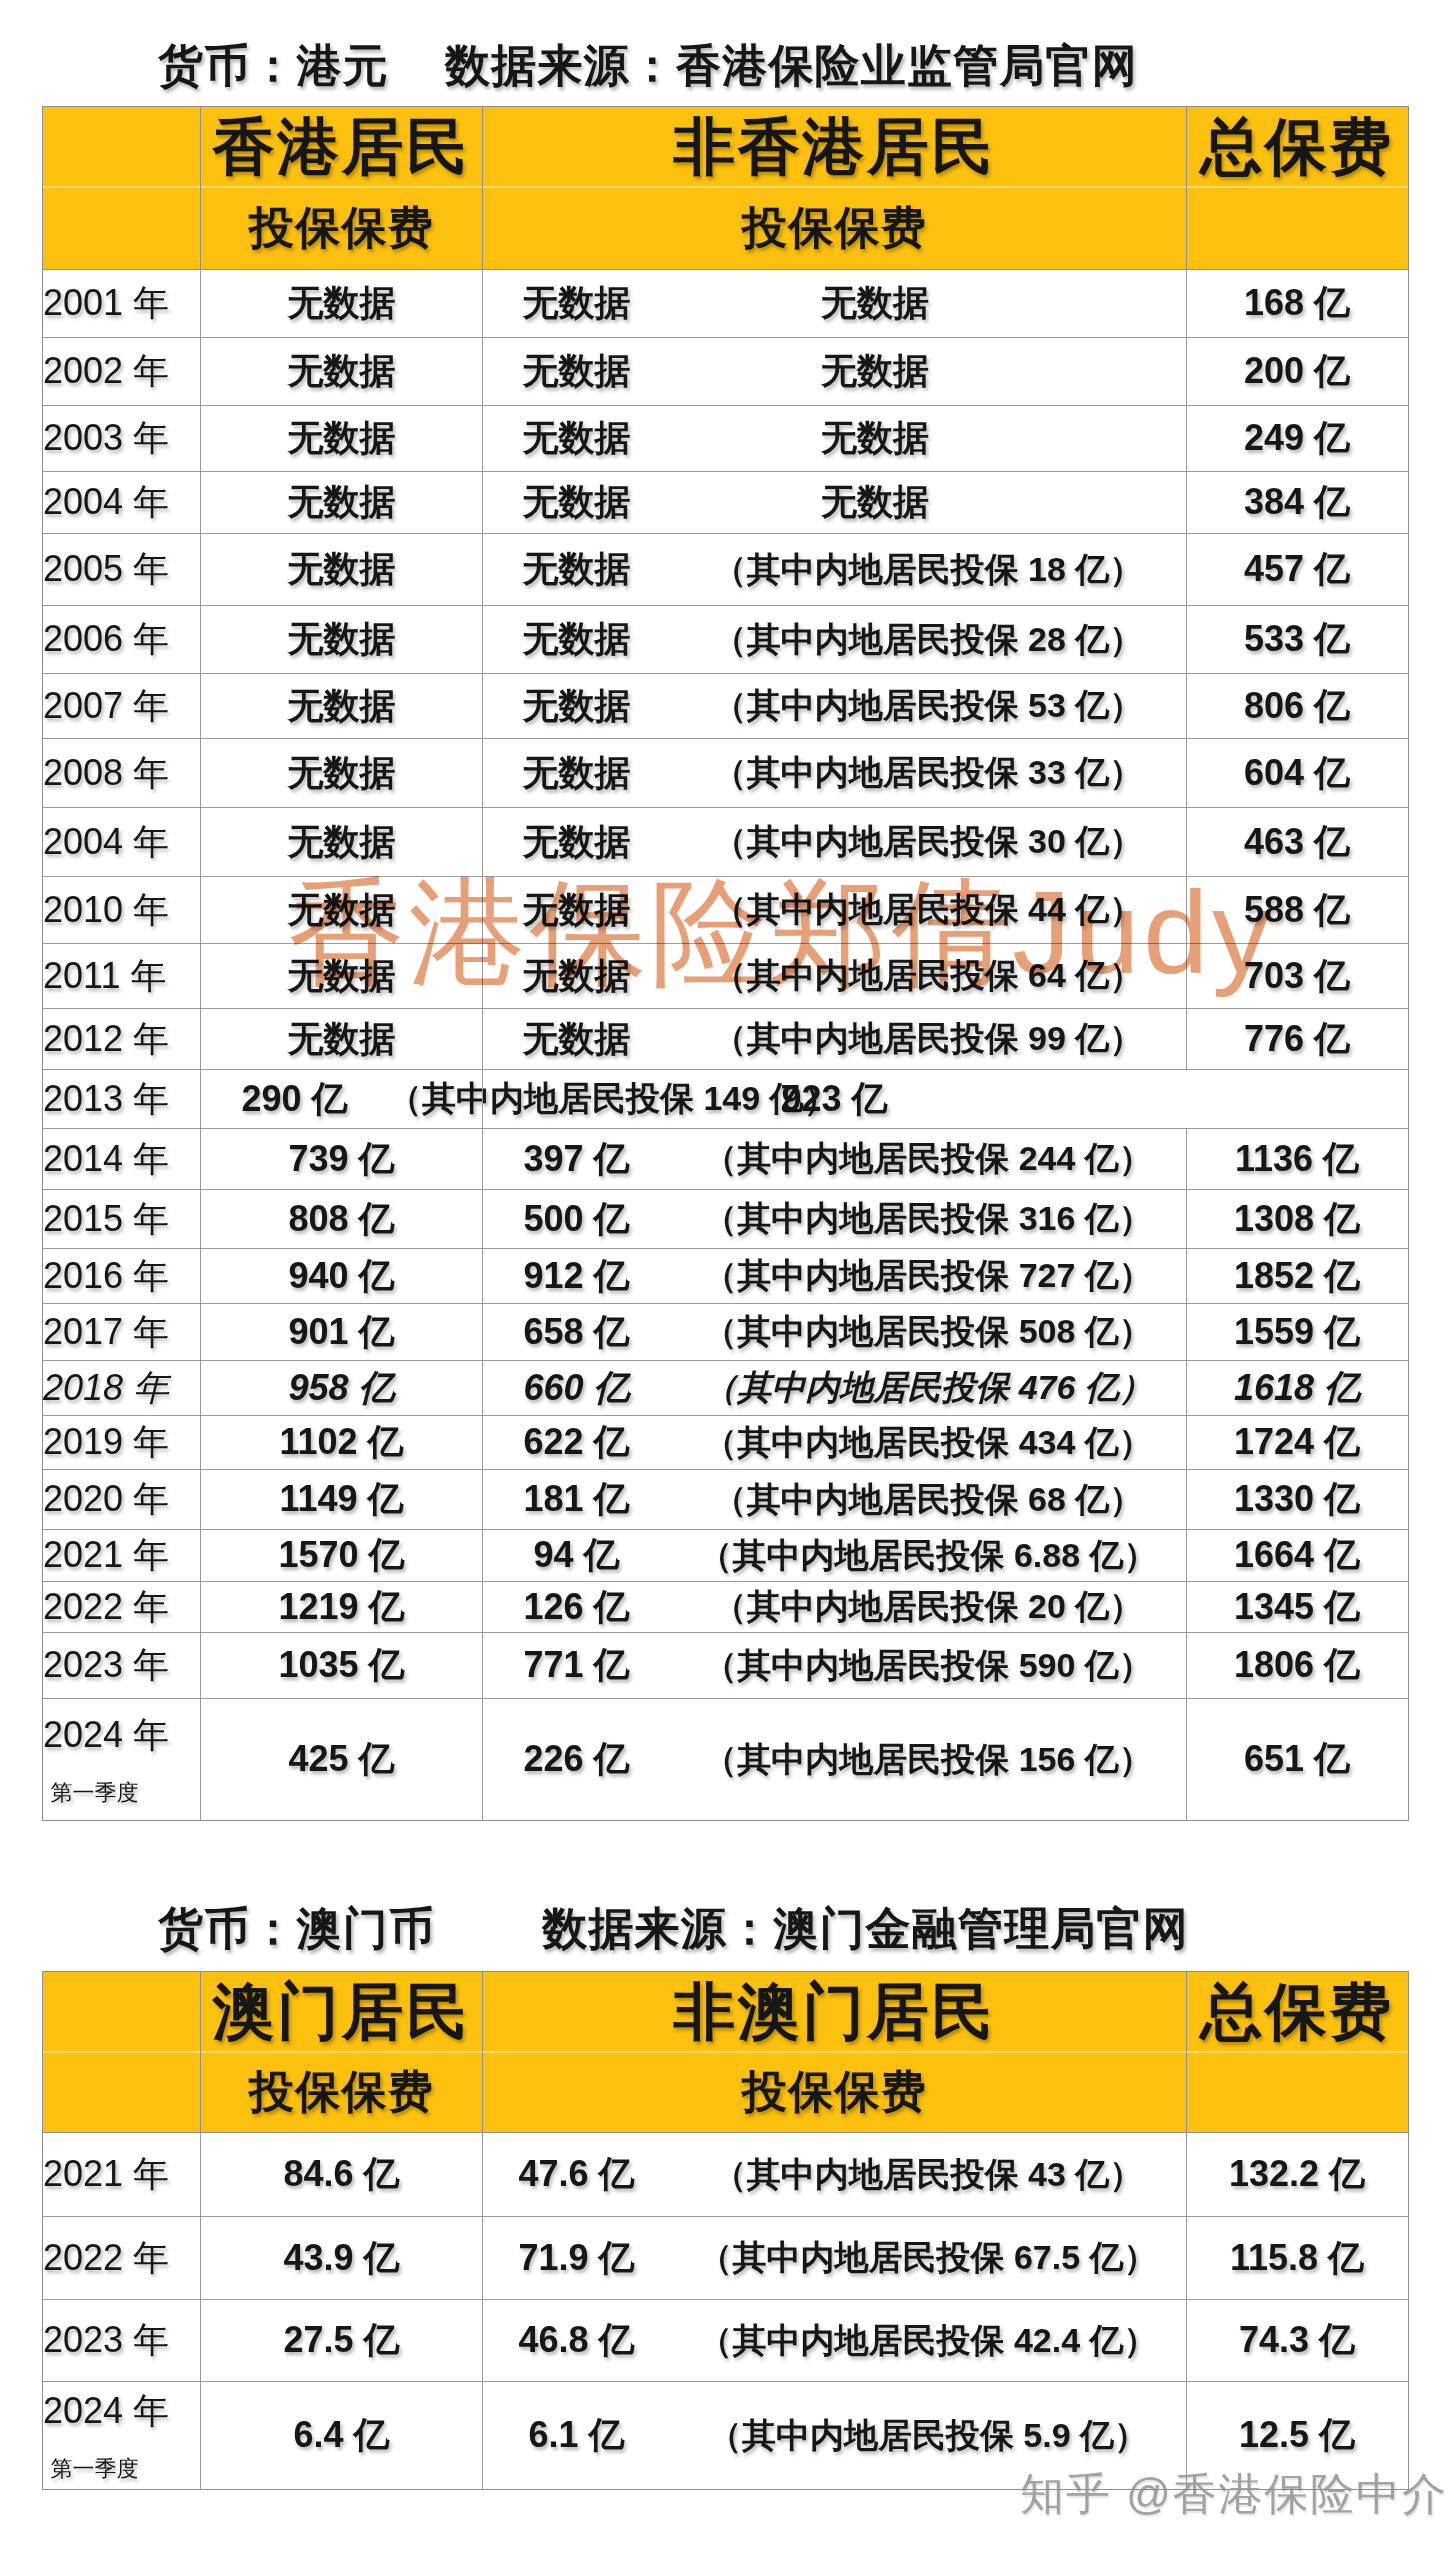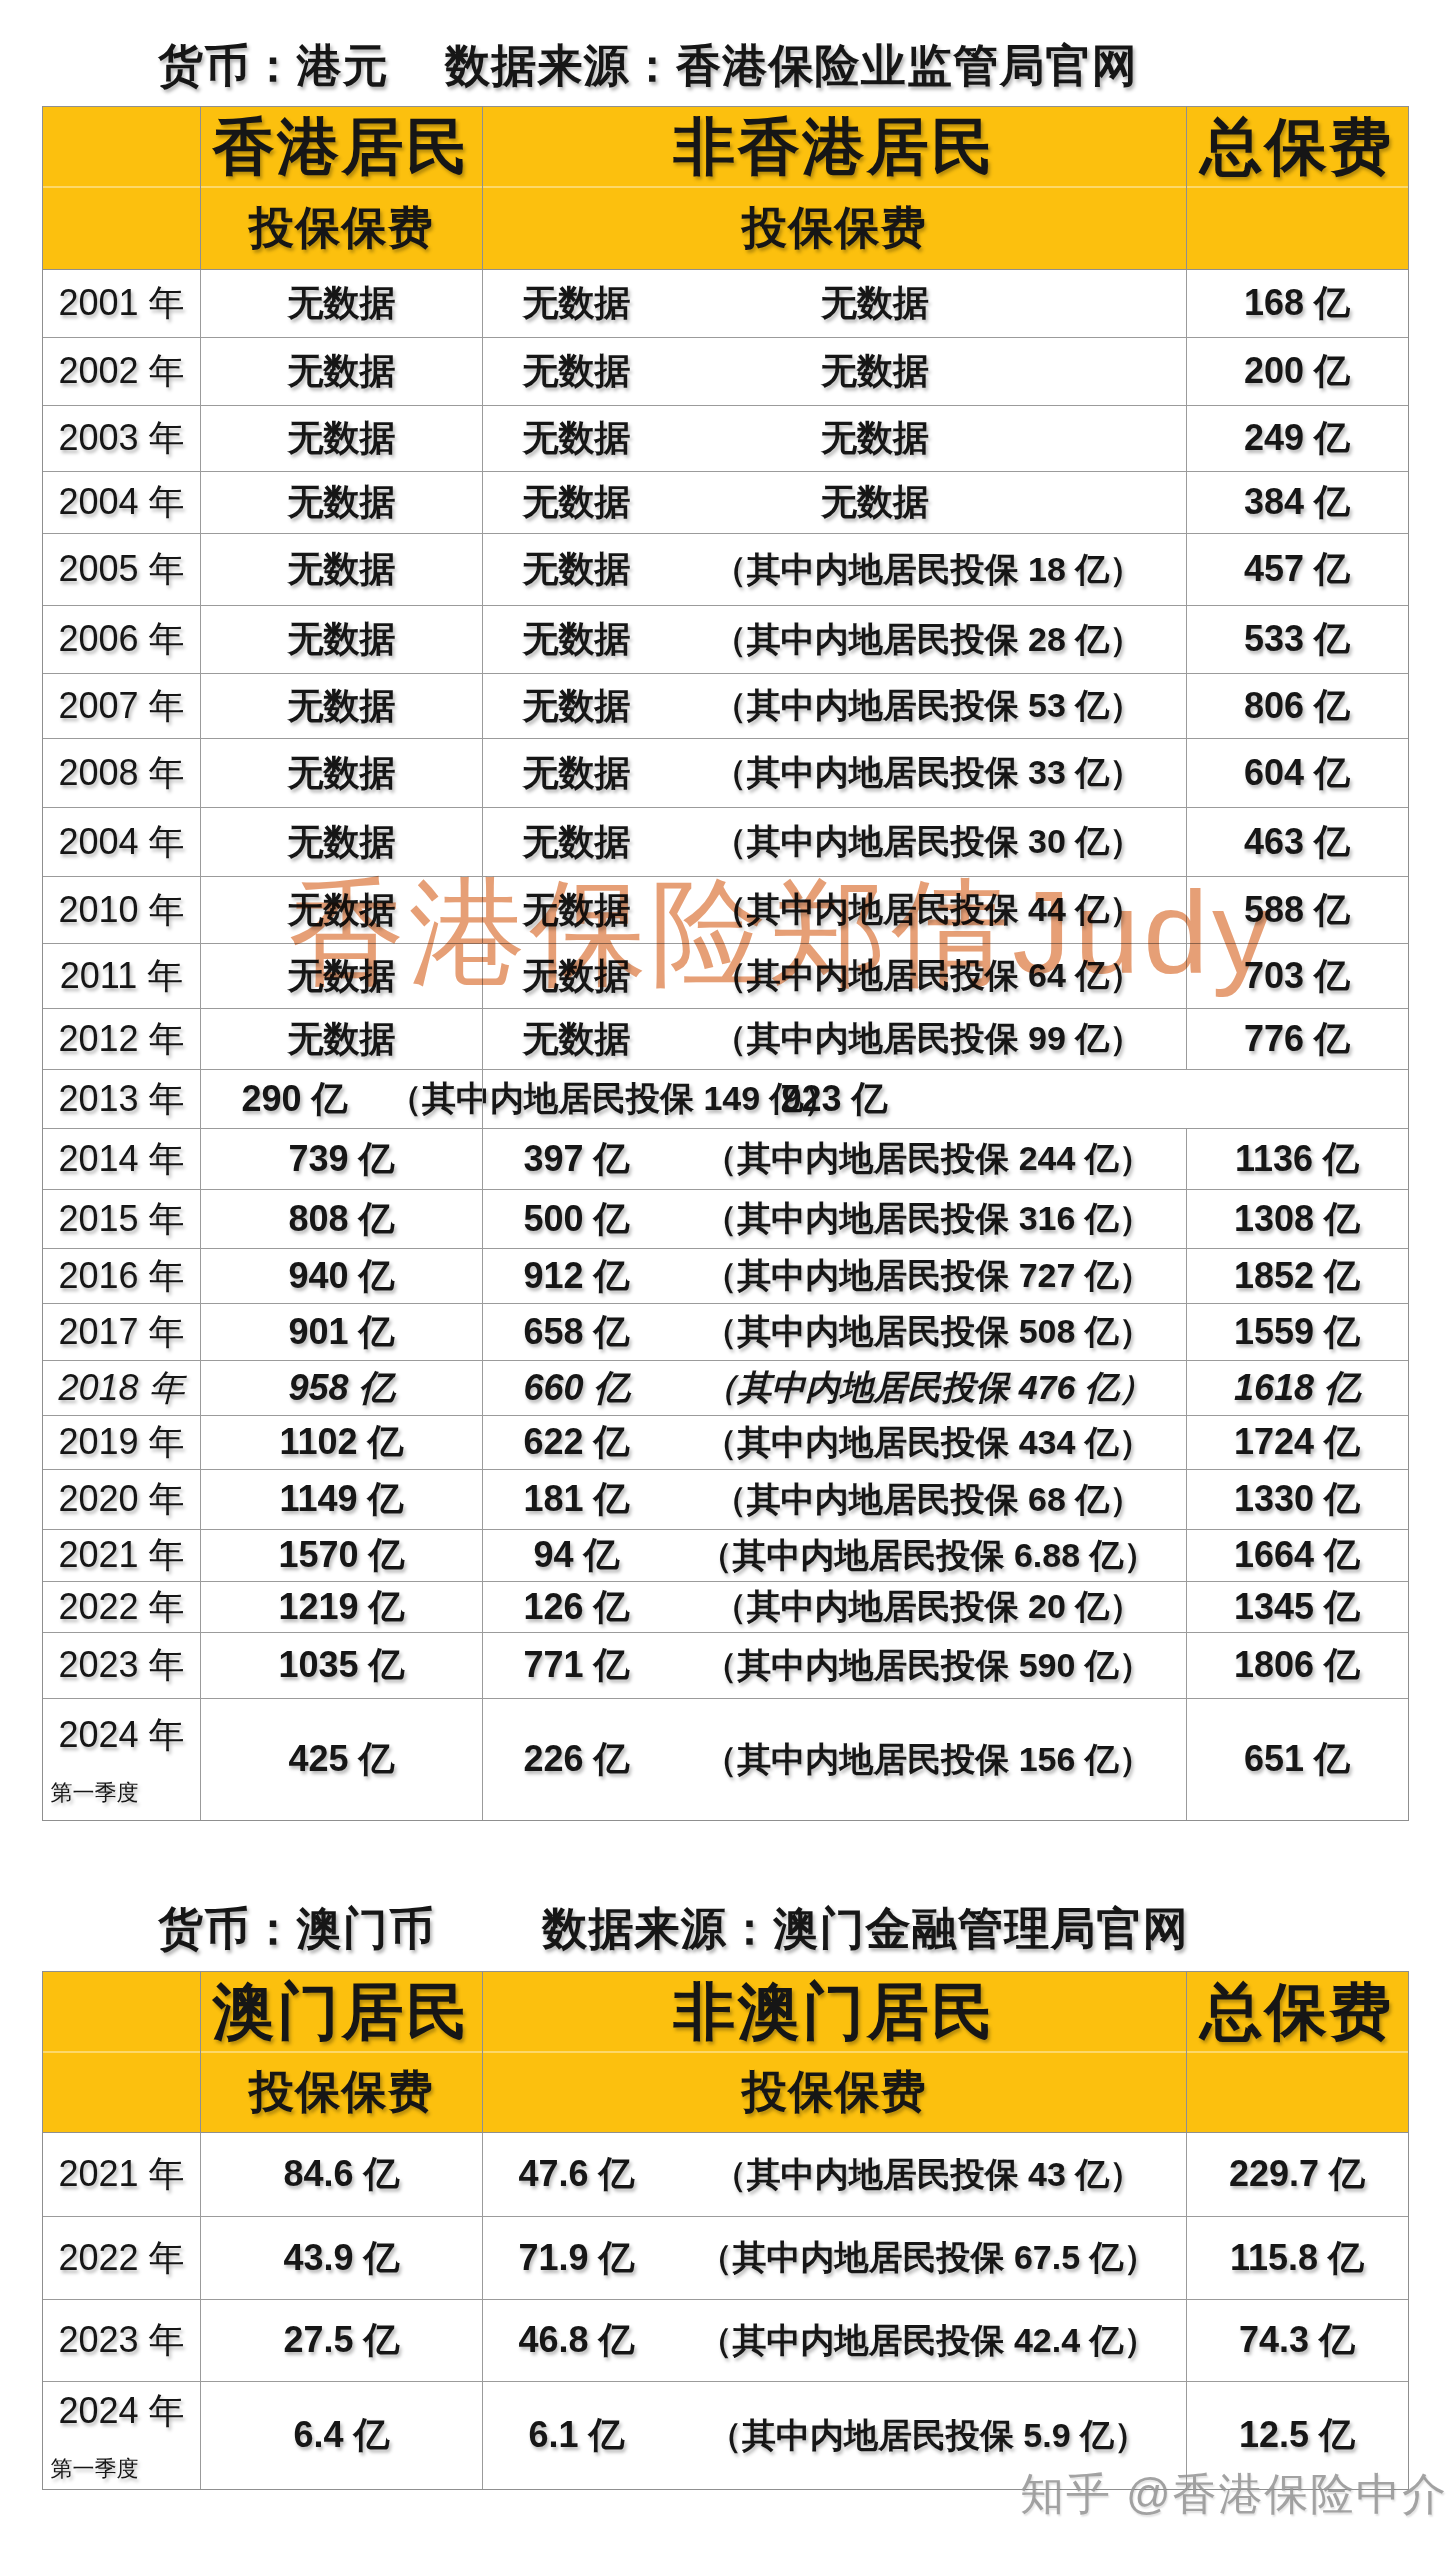--- a/index.html
+++ b/index.html
@@ -88,21 +88,21 @@
     grid-template-columns: 157px 282px 704px 221px;
     box-sizing: border-box;
     border-top: 1.2px solid #9B9B9B;
   }
   .t-row:first-child { border-top: none; }
 
   .c-year {
     display: flex;
     flex-direction: column;
     justify-content: center;
-    align-items: center;
+    align-items: flex-start;
     font-size: 36px;
     font-weight: 400;
     box-sizing: border-box;
   }
   .year-main { white-space: pre; }
   .year-sub {
     align-self: flex-start;
     padding-left: 7.5px;
     margin-top: 17.5px;
     font-size: 22px;
@@ -486,21 +486,21 @@
     <div class="tbody" id="mo-tbody">
         <div class="t-row" style="height: 83px;">
           <div class="c-year">
             <div class="year-main">2021 年</div>
           </div>
           <div class="c-val">84.6 亿</div>
           <div class="c-nonres">
             <div class="nr-value">47.6 亿</div>
             <div class="nr-note">（其中内地居民投保 43 亿）</div>
           </div>
-          <div class="c-total">229.7 亿</div>
+          <div class="c-total">132.2 亿</div>
         </div>
         <div class="t-row" style="height: 83px;">
           <div class="c-year">
             <div class="year-main">2022 年</div>
           </div>
           <div class="c-val">43.9 亿</div>
           <div class="c-nonres">
             <div class="nr-value">71.9 亿</div>
             <div class="nr-note">（其中内地居民投保 67.5 亿）</div>
           </div>

